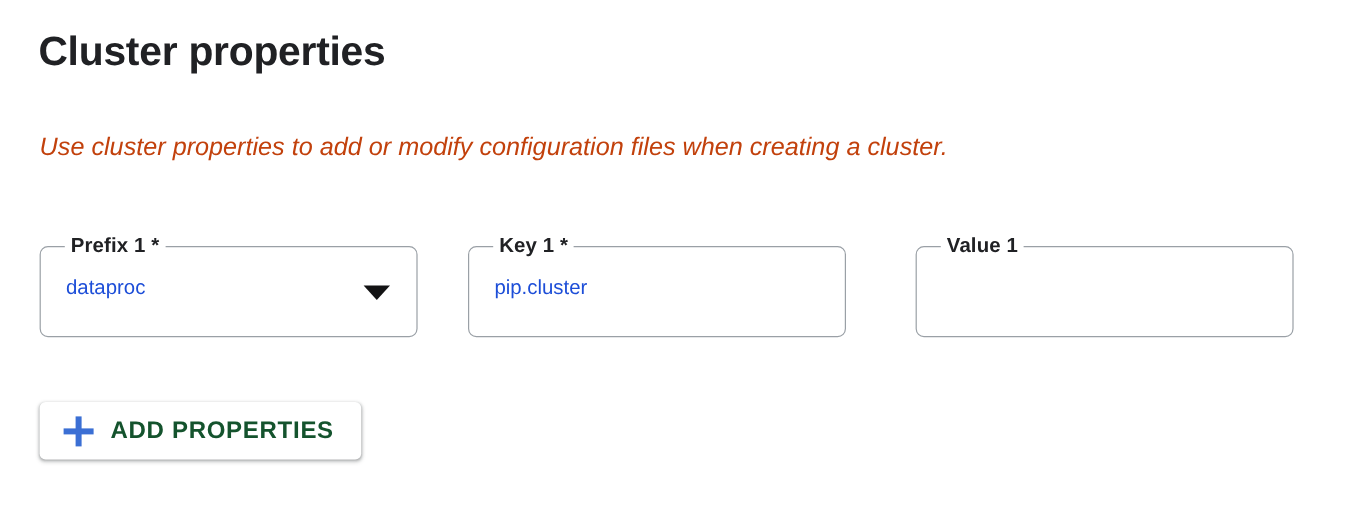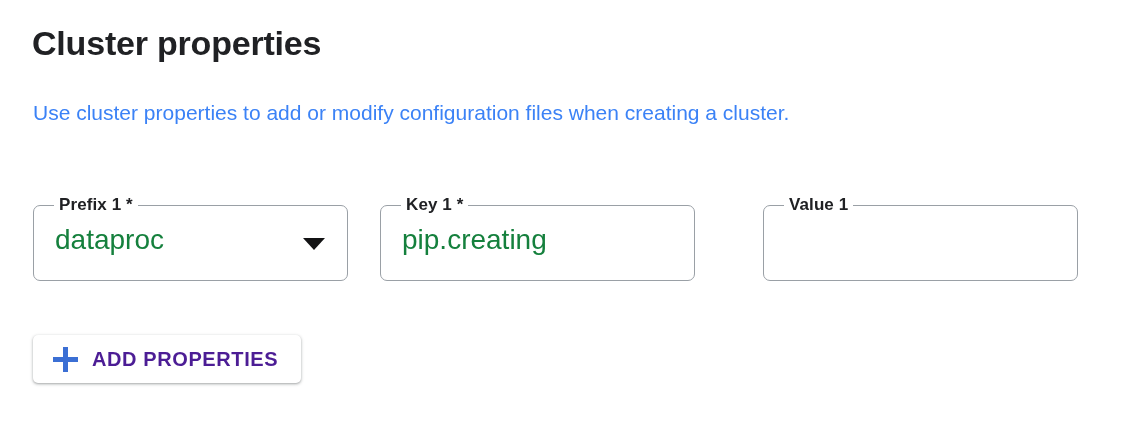--- a/index.html
+++ b/index.html
@@ -31,26 +31,27 @@
     line-height: 44px;
     font-weight: 700;
     letter-spacing: -0.2px;
     color: #202124;
     white-space: nowrap;
   }
 
   .page-description {
     position: absolute;
     left: 33px;
-    top: 98px;
+    top: 108px;
     font-size: 21px;
     line-height: 30px;
     font-weight: 400;
-    color: #3b82f6;
-    white-space: nowrap;
+    color: #c2410c;
+    white-space: nowrap;
+    font-style: italic;
   }
 
   
   .field-row {
     position: absolute;
     left: 0;
     top: 0;
     width: 1122px;
     height: 324px;
   }
@@ -60,21 +61,21 @@
     top: 205px;
     width: 315px;
     height: 76px;
     box-sizing: border-box;
     border: 1px solid #9aa0a6;
     border-radius: 7px;
     background: transparent;
   }
 
   .field-prefix { left: 33px; }
-  .field-key    { left: 380px; text-decoration: underline; }
+  .field-key    { left: 390px; text-decoration: underline; }
   .field-value  { left: 738px; margin-left: 25px; }
 
   
   .field-label {
     position: absolute;
     top: -12px;
     left: 20px;
     height: 22px;
     padding: 0 5px;
     background: #ffffff;
@@ -84,24 +85,24 @@
     letter-spacing: 0.1px;
     color: #202124;
     white-space: nowrap;
   }
 
   .field-value-text {
     position: absolute;
     left: 21px;
     top: 18px;
     right: 12px;
-    font-size: 28px;
+    font-size: 17px;
     line-height: 32px;
     font-weight: 400;
-    color: #15803d;
+    color: #1d4ed8;
     white-space: nowrap;
     overflow: hidden;
   }
 
   .field-value .field-value-text {
     right: 6px;
   }
 
   .field-prefix .field-value-text {
     right: 56px;
@@ -161,21 +162,21 @@
     top: 0;
     width: 5px;
     height: 25px;
   }
 
   .add-button-label {
     font-size: 20px;
     line-height: 24px;
     font-weight: 600;
     letter-spacing: 0.6px;
-    color: #4c1d95;
+    color: #14532d;
     white-space: nowrap;
   }
 </style>
 </head>
 <body>
 
 <div class="page">
 
   <div class="page-title">Cluster properties</div>
 
@@ -184,21 +185,21 @@
   <div class="field-row">
 
     <div class="field field-prefix">
       <span class="field-label">Prefix 1 *</span>
       <span class="field-value-text">dataproc</span>
       <span class="dropdown-arrow"></span>
     </div>
 
     <div class="field field-key">
       <span class="field-label">Key 1 *</span>
-      <span class="field-value-text">pip.creating</span>
+      <span class="field-value-text">pip.cluster</span>
     </div>
 
     <div class="field field-value">
       <span class="field-label">Value 1</span>
     </div>
 
   </div>
 
   <div class="add-button">
     <span class="plus-icon"></span>

